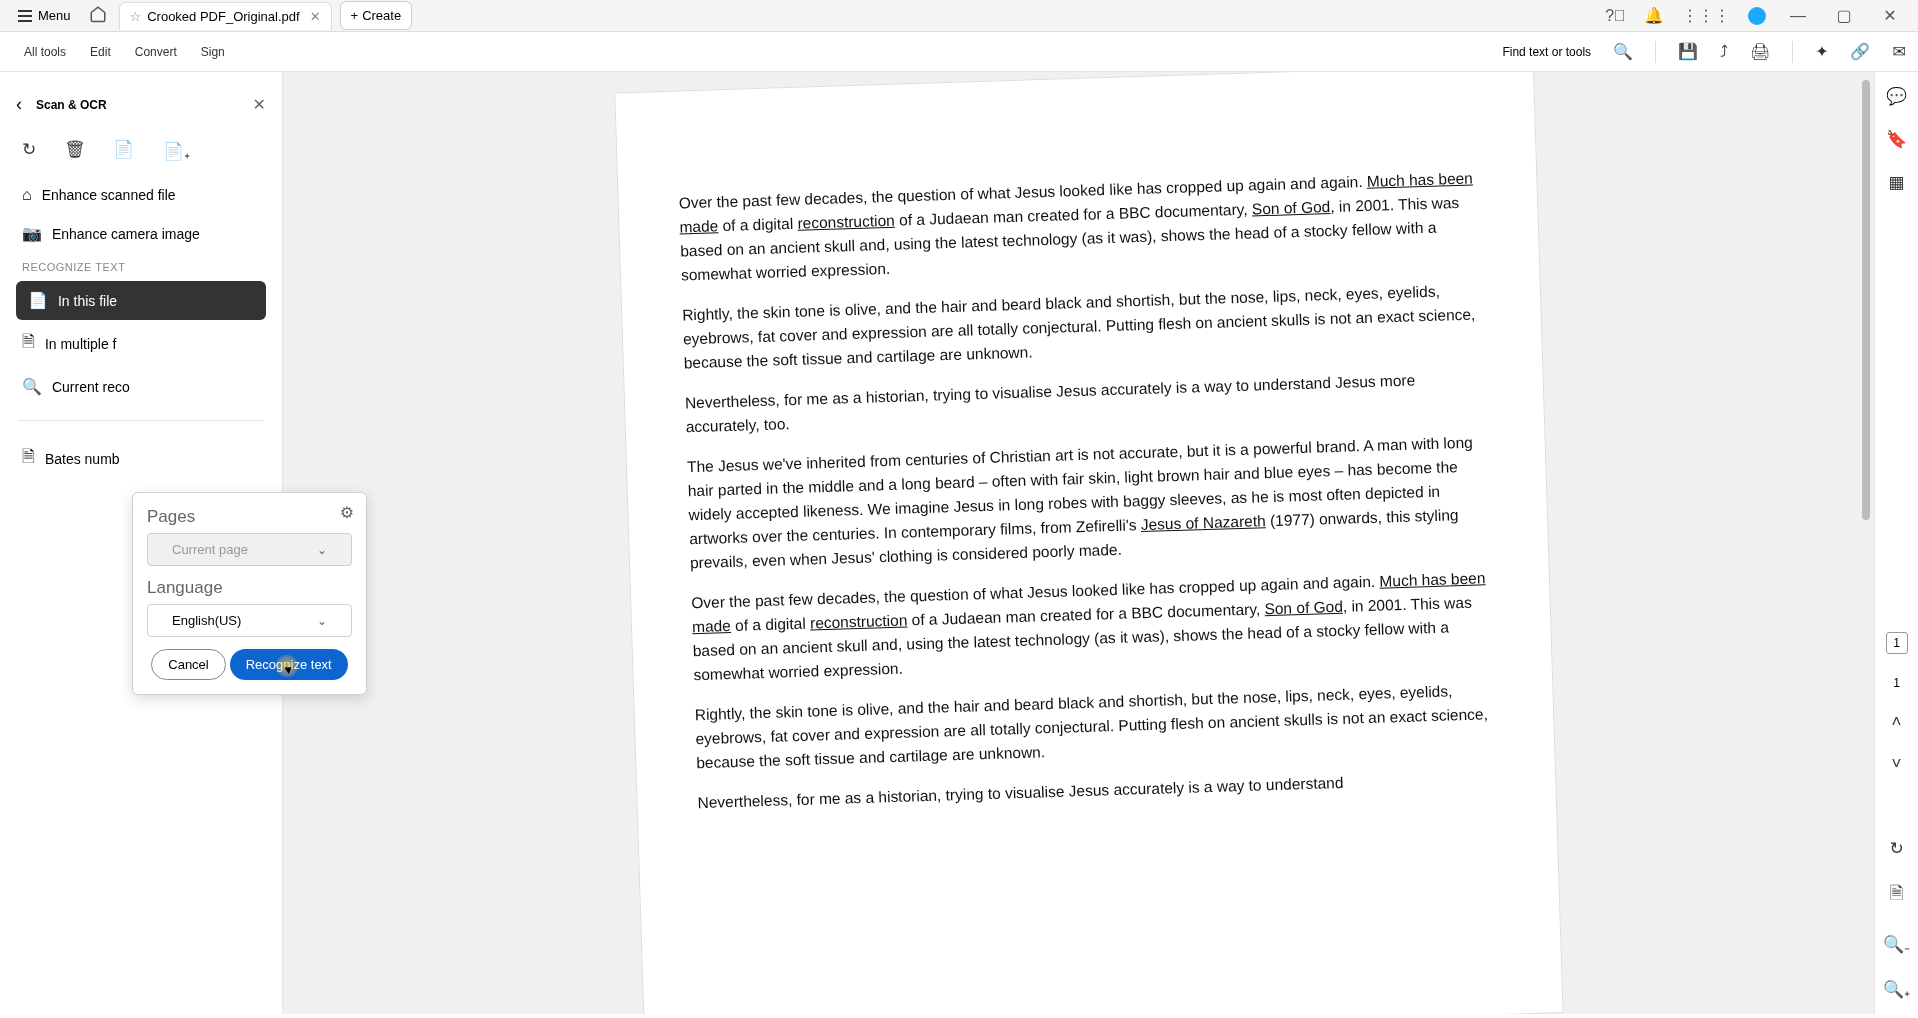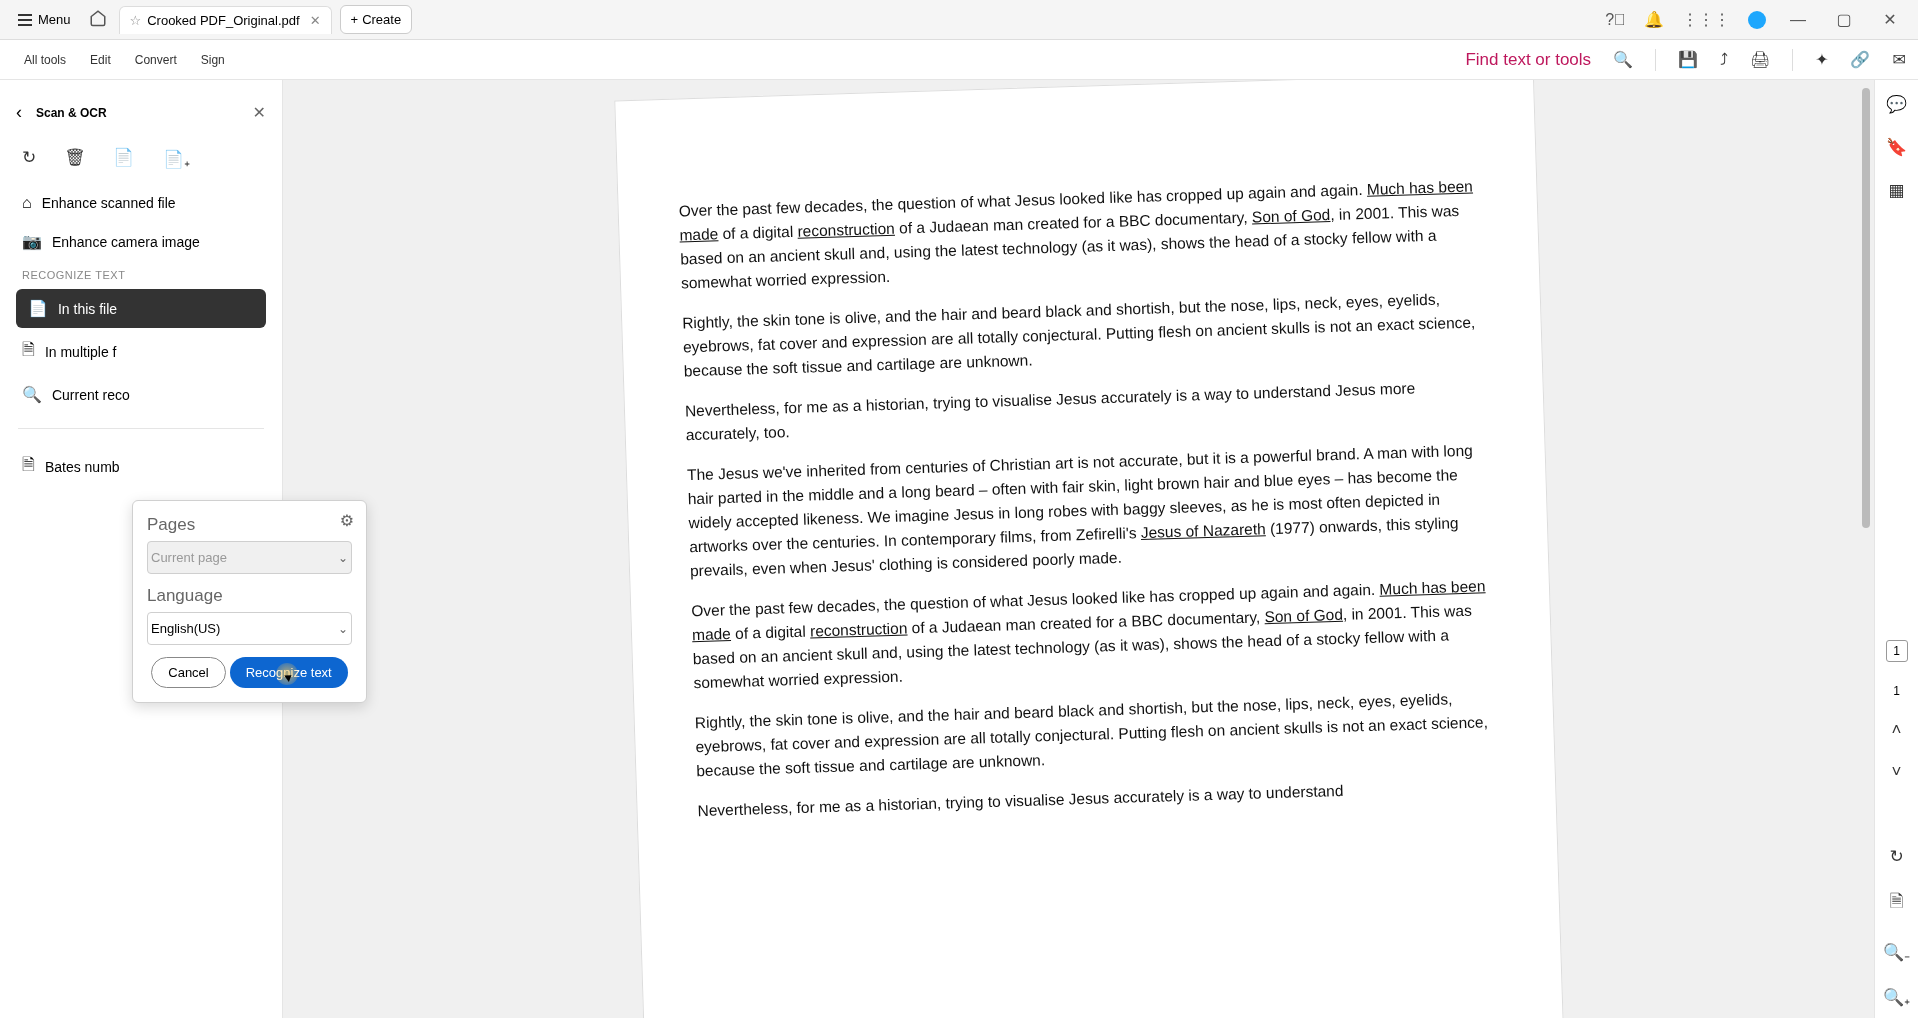--- a/index.html
+++ b/index.html
@@ -1,37 +1,37 @@
 <!DOCTYPE html>
 <html><head>
 <meta charset="utf-8">
 <style>
 * { box-sizing: border-box; margin: 0; padding: 0; font-family: -apple-system, BlinkMacSystemFont, "Segoe UI", Arial, sans-serif; }
 body { background: #fff; width: 1918px; height: 1018px; overflow: hidden; position: relative; }
 
 
-.titlebar { height: 40px; background: #f5f5f5; border-bottom: 1px solid #ddd; display: flex; align-items: center; padding: 0 8px; }
+.titlebar { height: 32px; background: #f5f5f5; border-bottom: 1px solid #ddd; display: flex; align-items: center; padding: 0 8px; }
 .menu-btn { display: flex; align-items: center; gap: 6px; padding: 6px 10px; font-size: 13px; cursor: pointer; }
 .hamburger { width: 14px; height: 12px; display: inline-block; }
 .hamburger::before { content: ""; display: block; width: 14px; height: 2px; background: #333; box-shadow: 0 5px 0 #333, 0 10px 0 #333; }
 .home-btn { padding: 6px 8px; cursor: pointer; }
 .tab { display: flex; align-items: center; gap: 6px; padding: 6px 10px; background: #fff; border: 1px solid #ddd; border-bottom: none; border-radius: 6px 6px 0 0; font-size: 13px; margin-left: 4px; }
 .tab .star { color: #888; }
 .tab .close { color: #888; margin-left: 4px; cursor: pointer; }
 .create-btn { display: flex; align-items: center; gap: 4px; padding: 6px 10px; background: #fff; border: 1px solid #ccc; border-radius: 6px; font-size: 13px; margin-left: 8px; cursor: pointer; }
 .titlebar-right { margin-left: auto; display: flex; align-items: center; gap: 18px; padding-right: 6px; }
 .titlebar-right .icon-btn { cursor: pointer; color: #555; font-size: 16px; }
 .avatar { width: 18px; height: 18px; border-radius: 50%; background: #1ea7fd; }
 .win-btn { width: 28px; text-align: center; }
 
 
 .toolbar2 { height: 40px; border-bottom: 1px solid #e5e5e5; display: flex; align-items: center; padding: 0 12px; }
 .toolbar2 .tool-tab { padding: 10px 12px; font-size: 12px; color: #333; cursor: pointer; }
 .toolbar2-right { margin-left: auto; display: flex; align-items: center; gap: 22px; }
-.find-text { font-size: 17px; color: #be185d; }
+.find-text { font-size: 12px; color: #000000; }
 .toolbar2-right .tb-icon { cursor: pointer; color: #333; font-size: 16px; }
 .vdiv { width: 1px; height: 22px; background: #ddd; }
 
 
 .main { display: flex; height: calc(100% - 76px); }
 
 
 .left-panel { width: 283px; border-right: 1px solid #e5e5e5; padding: 12px 0; position: relative; }
 .panel-hdr { display: flex; align-items: center; padding: 10px 16px 18px; }
 .back-chev { font-size: 18px; margin-right: 14px; cursor: pointer; }
@@ -42,21 +42,21 @@
 .icon-row .ic { font-size: 17px; color: #333; cursor: pointer; }
 .panel-item { display: flex; align-items: center; gap: 10px; padding: 10px 22px; font-size: 14px; cursor: pointer; }
 .panel-item.active { background: #333; color: #fff; border-radius: 6px; margin: 0 16px; padding: 10px 12px; }
 .panel-item .ic { font-size: 16px; }
 .divider { height: 1px; background: #e5e5e5; margin: 14px 18px; }
 
 
 .popover { position: absolute; left: 132px; top: 420px; width: 235px; background: #fff; border: 1px solid #d0d0d0; border-radius: 6px; box-shadow: 0 4px 14px rgba(0,0,0,0.15); padding: 14px; z-index: 50; }
 .popover .gear { position: absolute; right: 12px; top: 10px; color: #666; cursor: pointer; }
 .popover .lbl { font-size: 17px; color: #666; margin-bottom: 6px; }
-.select { display: flex; align-items: center; justify-content: space-between; border: 1px solid #cfcfcf; border-radius: 4px; padding: 8px 3px; font-size: 13px; margin-bottom: 12px; }
+.select { display: flex; align-items: center; justify-content: space-between; border: 1px solid #cfcfcf; border-radius: 4px; padding: 8px 24px; font-size: 13px; margin-bottom: 12px; }
 .select.disabled { background: #f0f0f0; color: #999; }
 .chev-down { font-size: 12px; color: #666; }
 .popover-btns { display: flex; gap: 4px; justify-content: center; margin-top: 6px; }
 .btn-cancel { padding: 7px 16px; border: 1px solid #888; background: #fff; border-radius: 18px; font-size: 13px; cursor: pointer; }
 .btn-primary { padding: 7px 16px; background: #0d66d0; color: #fff; border: none; border-radius: 18px; font-size: 13px; cursor: pointer; position: relative; }
 .cursor-highlight { position: absolute; width: 22px; height: 22px; border-radius: 50%; background: radial-gradient(rgba(255,200,80,0.7), rgba(255,200,80,0)); left: 46px; top: 6px; pointer-events: none; }
 .cursor-arrow { position: absolute; left: 56px; top: 16px; width: 0; height: 0; border-left: 6px solid #000; border-top: 4px solid transparent; border-bottom: 4px solid transparent; transform: rotate(-35deg); }
 
 
 .vtoolbar { width: 36px; margin: 12px 0 0 10px; border: 1px solid #ddd; border-radius: 8px; display: flex; flex-direction: column; align-items: center; padding: 6px 0; gap: 14px; height: 290px; background: #fff; }

